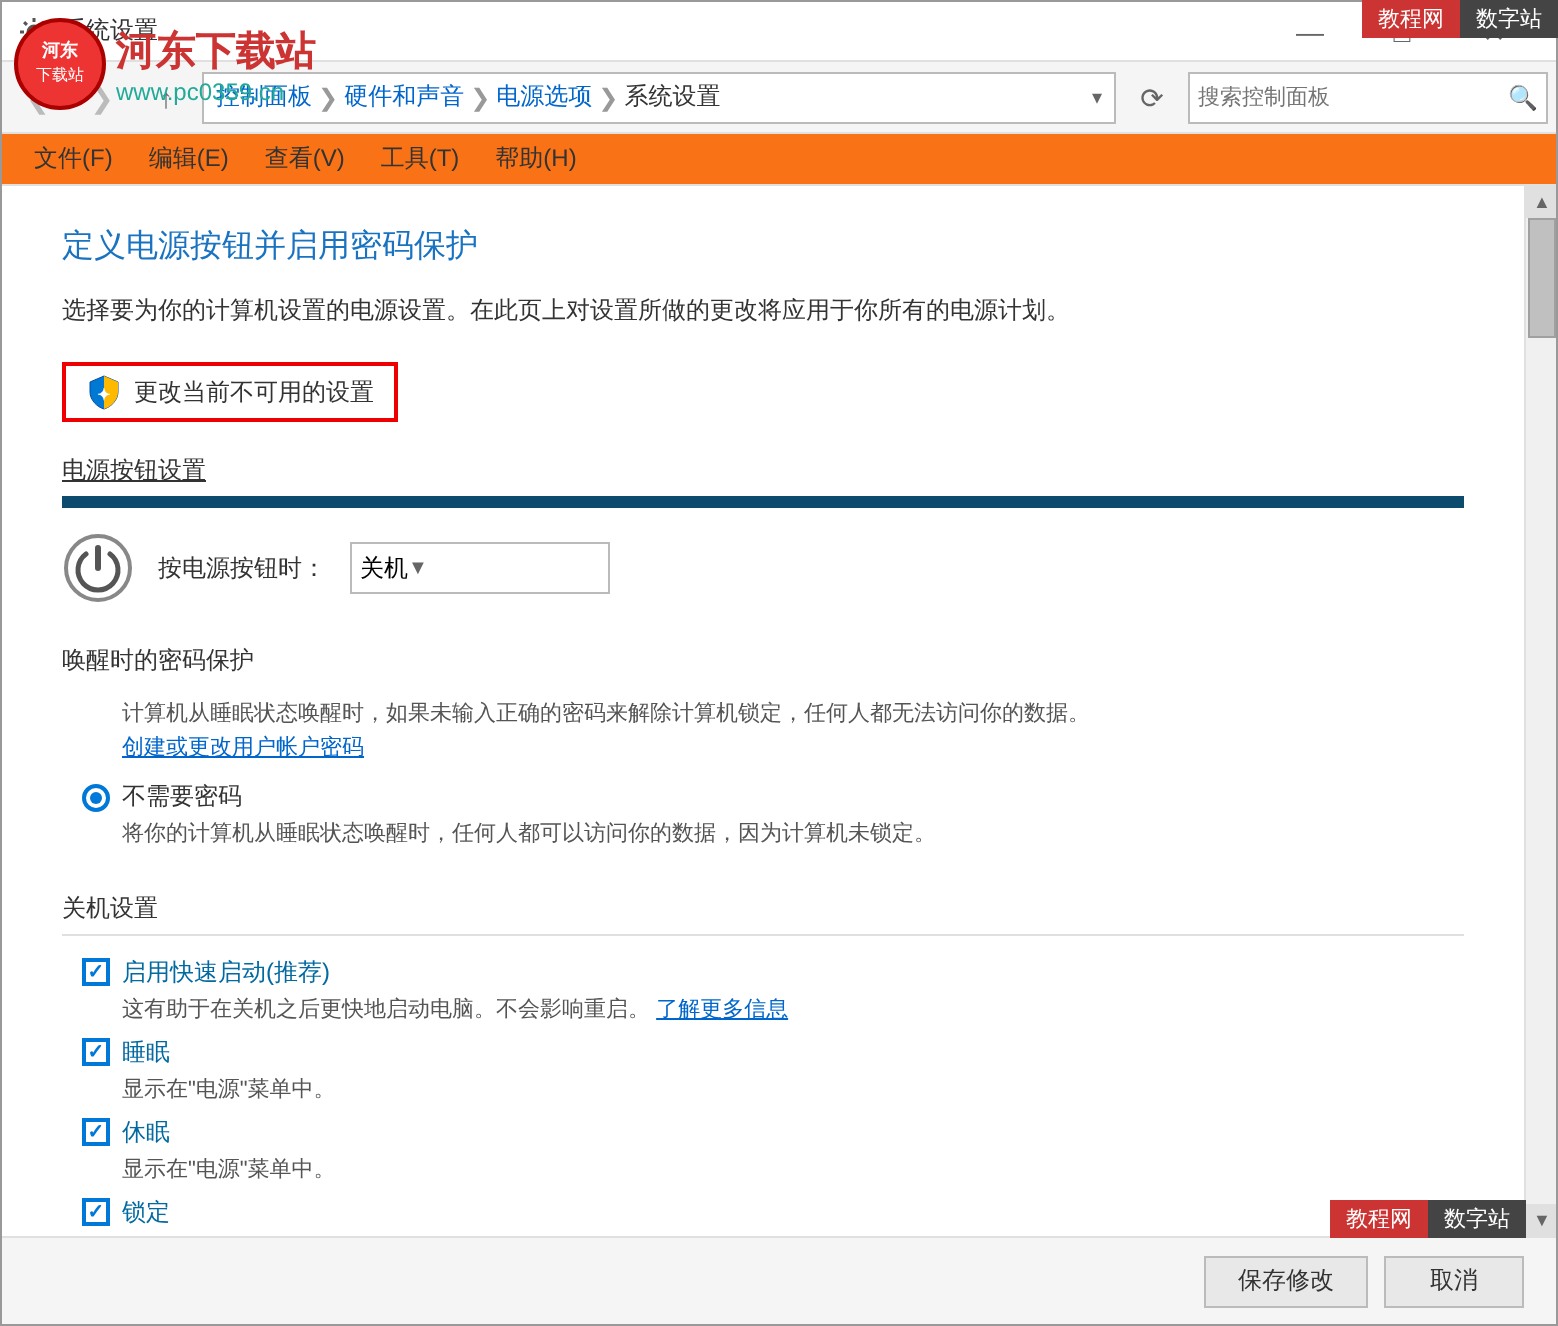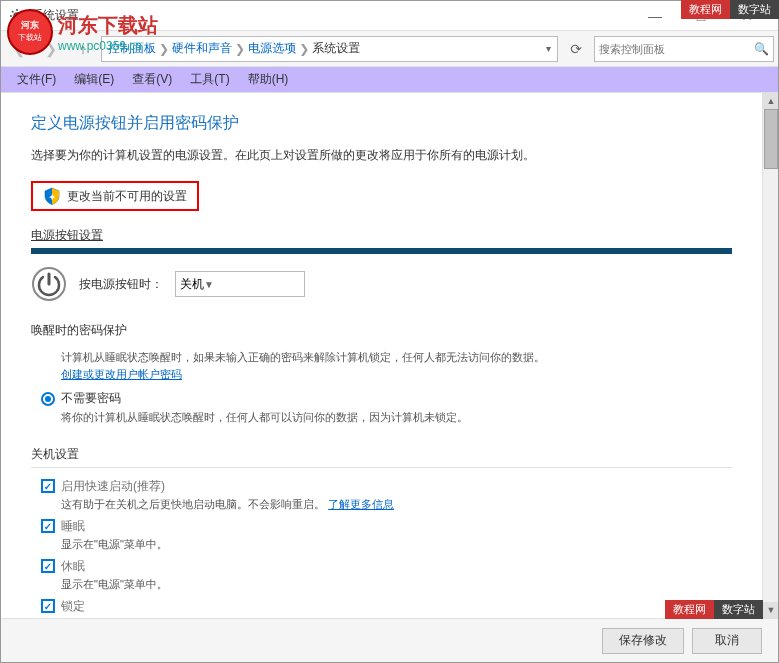--- a/index.html
+++ b/index.html
@@ -146,21 +146,21 @@
     }
     .search-icon-btn {
       color: #666;
       font-size: 12px;
       cursor: pointer;
     }
 
     
     .menubar {
       height: 26px;
-      background: #c4b5fd;
+      background: #f97316;
       display: flex;
       align-items: center;
       padding: 0 8px;
       border-bottom: 1px solid #e0e0e0;
       flex-shrink: 0;
       gap: 2px;
     }
     .menu-item {
       padding: 2px 8px;
       font-size: 12px;
@@ -383,21 +383,21 @@
       flex-shrink: 0;
     }
     .checkbox-box.checked::after {
       content: '✓';
       font-size: 10px;
       color: #0078d7;
       font-weight: bold;
     }
     .checkbox-label {
       font-size: 12px;
-      color: #737373;
+      color: #0369a1;
       text-align: center;
     }
     .checkbox-desc {
       margin-left: 20px;
       font-size: 11px;
       color: #555;
     }
 
     
     .bottom-bar {

